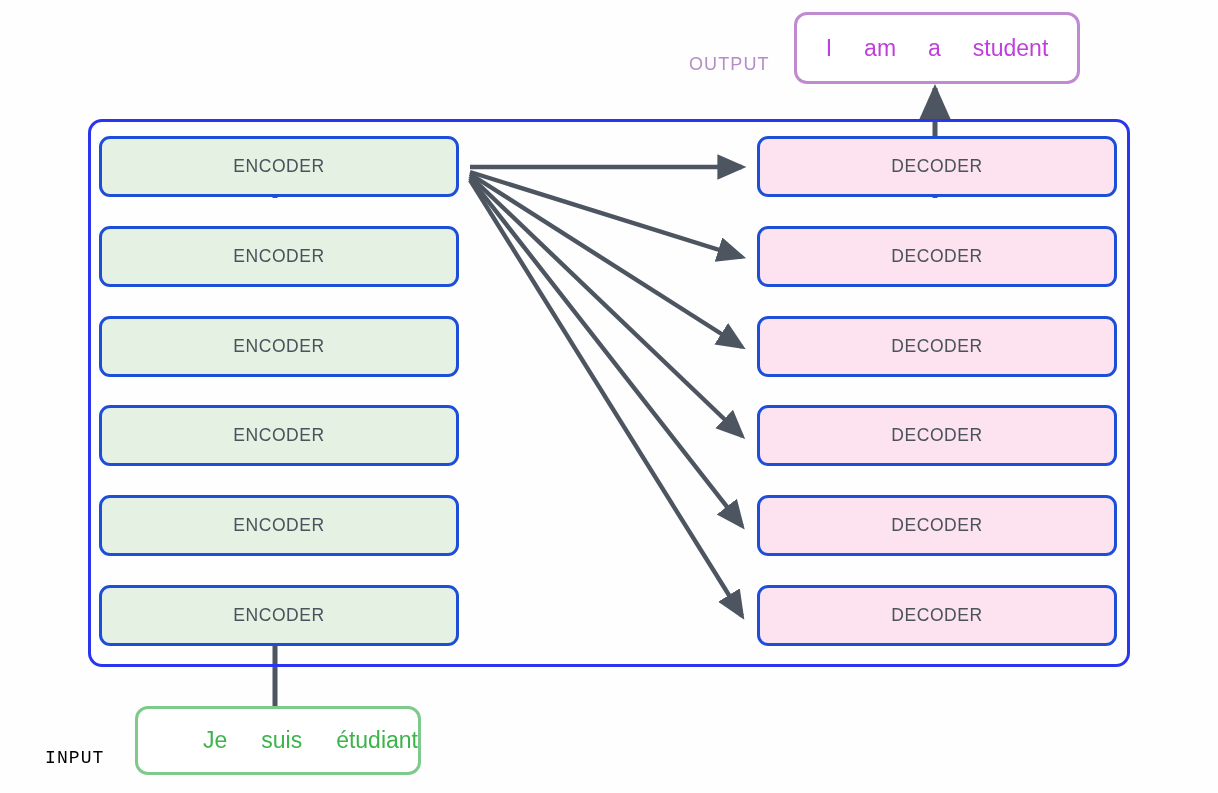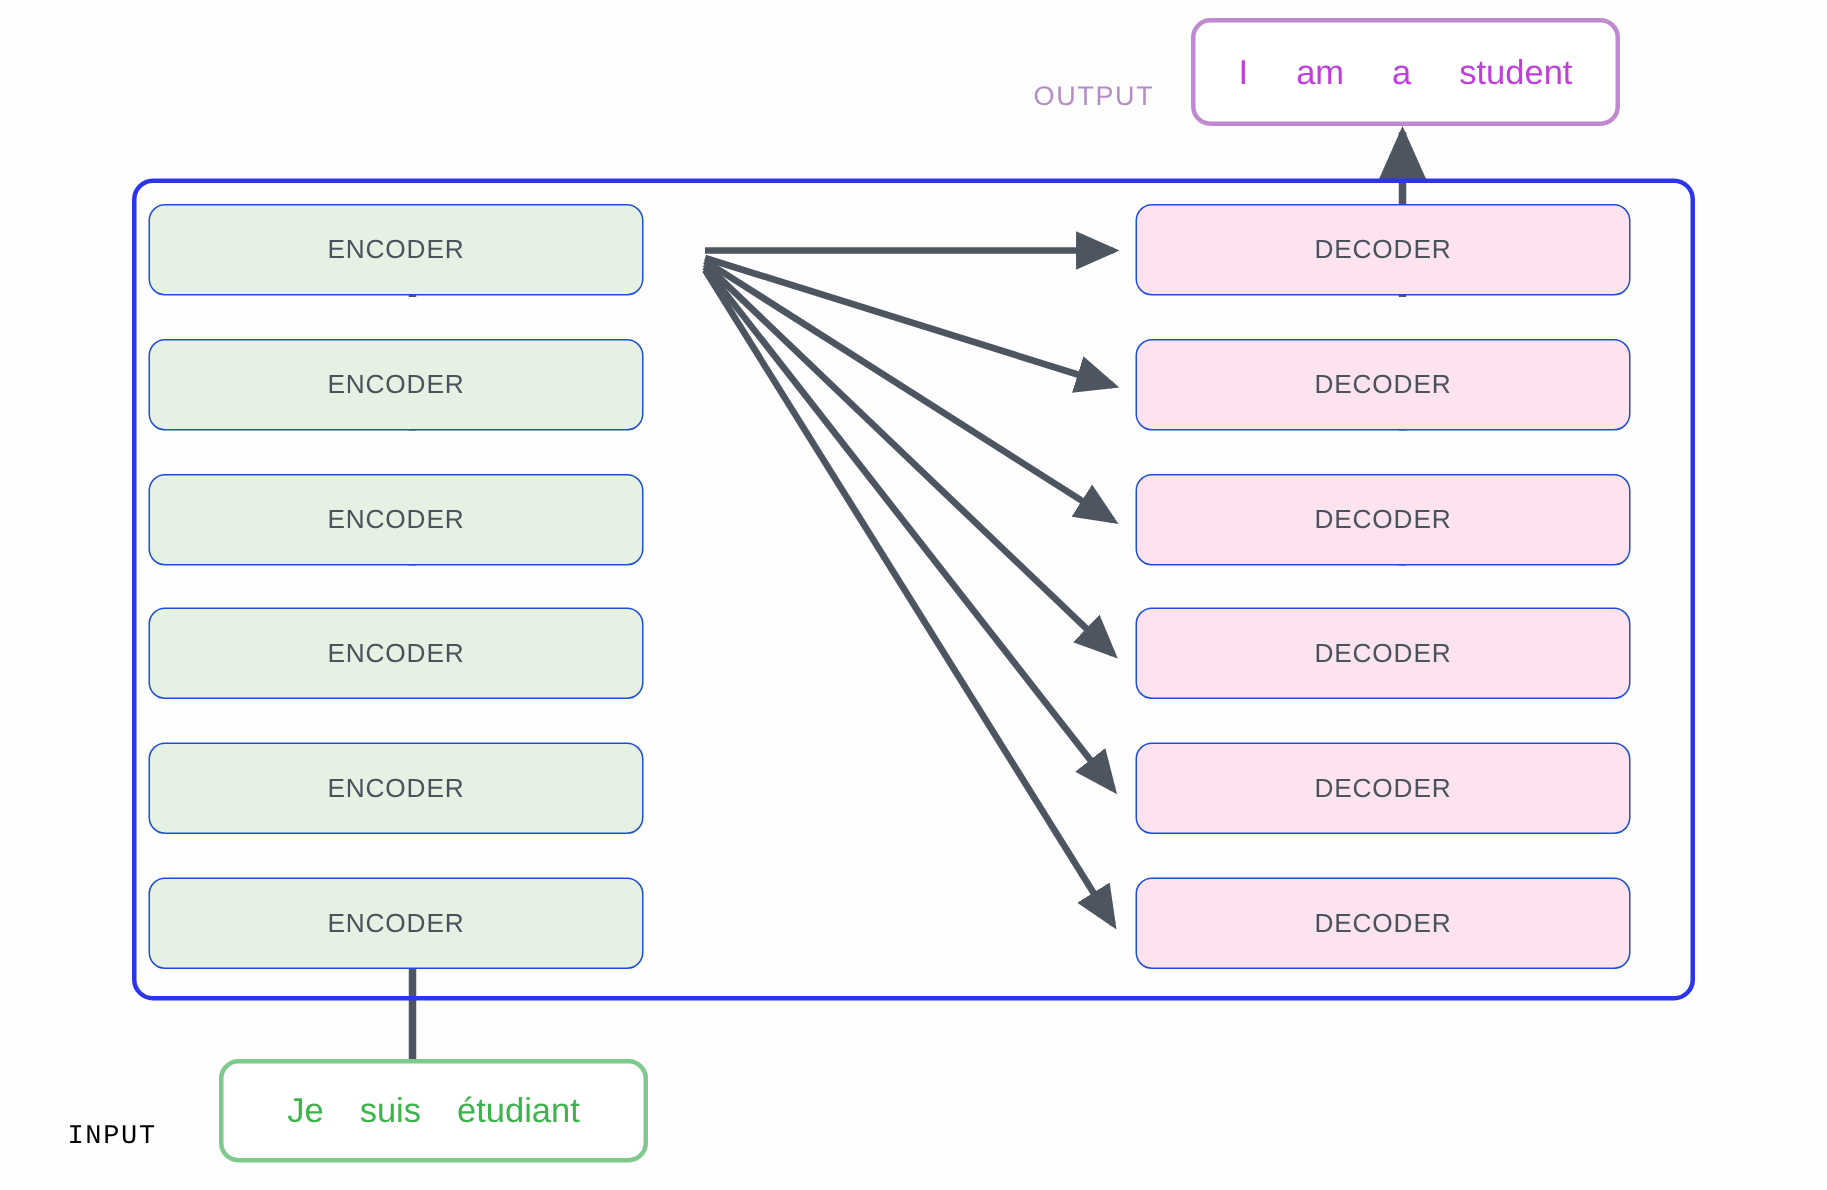--- a/index.html
+++ b/index.html
@@ -20,23 +20,23 @@
     left:88px;top:119px;width:1042px;height:548px;
     border:3px solid #2b35f0;
     border-radius:14px;
     box-sizing:border-box;
     background:transparent;
   }
 
   
   .stack-box{
     position:absolute;
-    width:330px;height:61px;
+    width:360px;height:61px;
     box-sizing:border-box;
-    border:1px solid #1d4ed8;
+    border:3px solid #1d4ed8;
     border-radius:11px;
     display:flex;align-items:center;justify-content:center;
     font-size:17.5px;
     letter-spacing:.55px;
     color:#4a525c;
   }
   .enc{ left:99px;  background:#e4f1e3; }
   .dec{ left:757px; background:#fce3ef;border-radius:11px; }
 
   
@@ -45,30 +45,30 @@
     box-sizing:border-box;
     display:flex;align-items:center;
     background:#ffffff;
   }
   #output-box{
     left:794px;top:12px;width:286px;height:72px;
     border:3px solid #c08ad0;border-radius:13px;
     justify-content:center;
   }
   #input-box{
-    left:146px;top:706px;width:286px;height:69px;
+    left:135px;top:706px;width:286px;height:69px;
     border:3px solid #7ec98c;border-radius:13px;
-    justify-content:center;
+    justify-content:flex-end;
   }
   .tok-row{display:flex;align-items:center;}
   .tok{font-size:23px;}
   #output-box .tok{color:#bf3fdb;}
   #input-box  .tok{color:#3cb44a;}
   .tok + .tok{margin-left:32px;}
-  #input-box .tok + .tok{margin-left:24px;}
+  #input-box .tok + .tok{margin-left:34px;}
 
   
   .io-label{
     position:absolute;
     font-size:18px;letter-spacing:1.1px;margin-top:20px;
   }
   #output-label{left:689px;top:34px;color:#b58cc8;}
   #input-label{left:45px;top:728px;color:#000000;font-family:Liberation Mono, monospace;}
 </style>
 </head>

